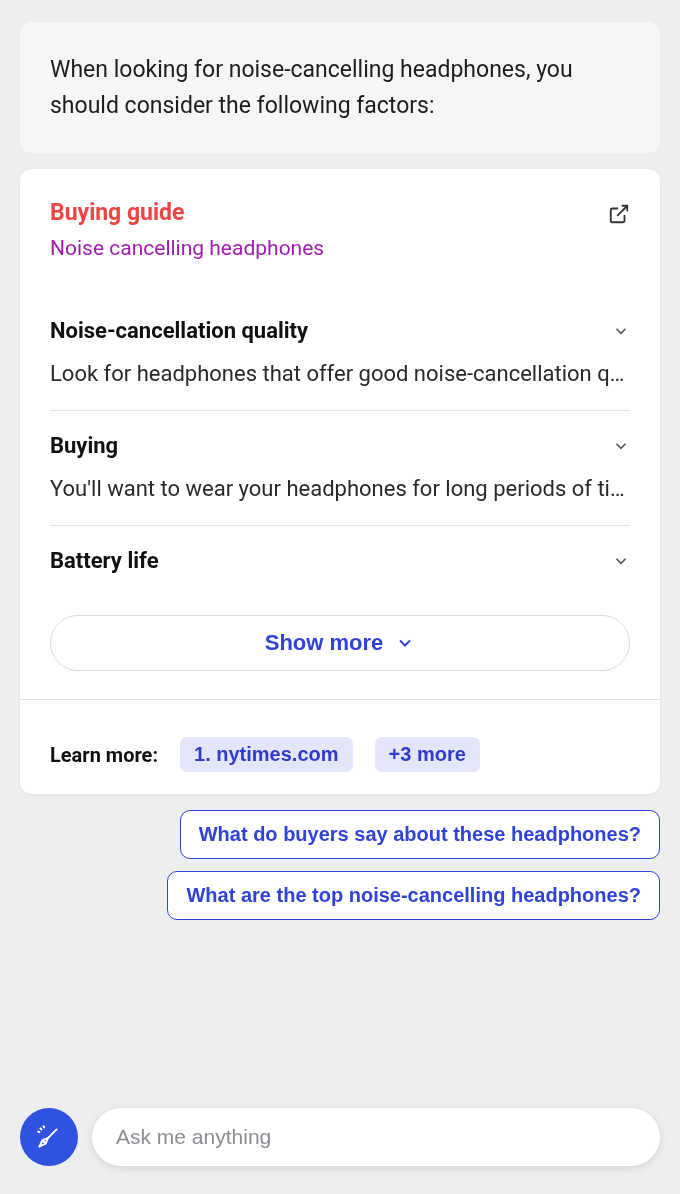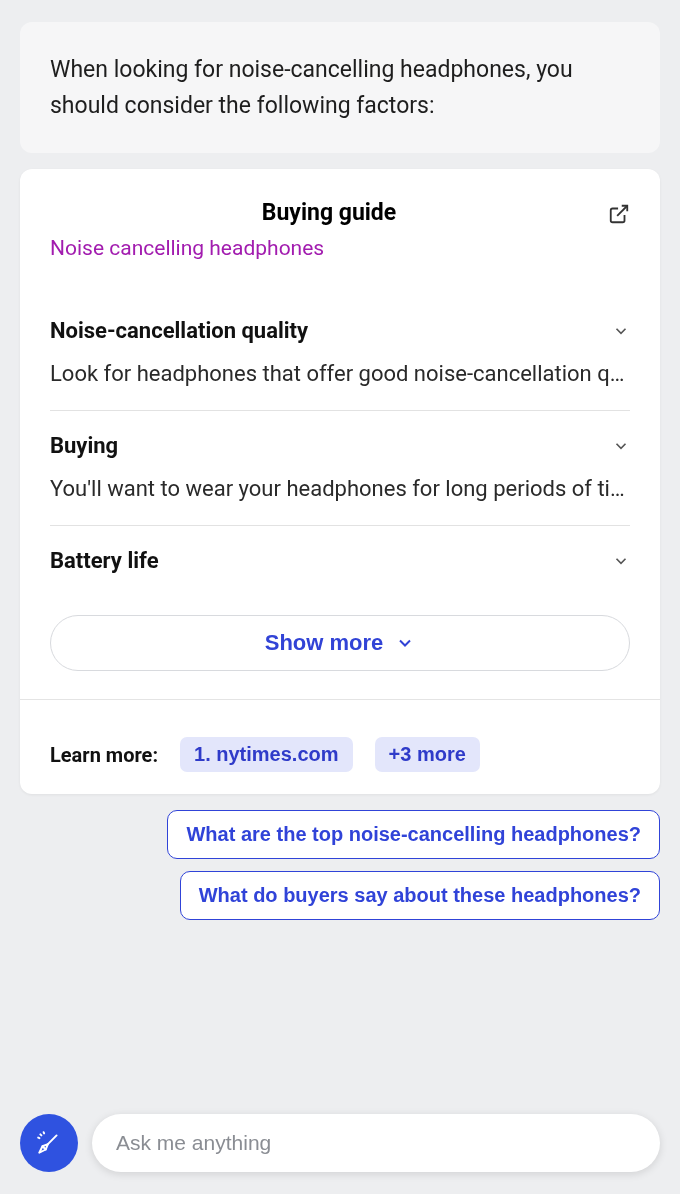--- a/index.html
+++ b/index.html
@@ -30,23 +30,22 @@
     .card-header {
       display: flex;
       align-items: flex-start;
       justify-content: space-between;
       padding: 30px 30px 0 30px;
     }
     .card-title-block { flex: 1; }
     .card-title {
       font-size: 23px;
       font-weight: 700;
-      color: #000000;
+      color: #ef4444;
       margin-bottom: 10px;
-      text-align: center;
     }
     .card-subtitle {
       font-size: 21px;
       color: #a21caf;
       margin-bottom: 36px;
     }
     .external-icon {
       width: 22px; height: 22px;
       margin-top: 4px;
       cursor: pointer;
@@ -137,21 +136,21 @@
       background: #fff;
       border-radius: 10px;
       padding: 12px 18px;
       font-size: 20px;
       font-weight: 600;
       cursor: pointer;
     }
     .composer-row {
       position: absolute;
       left: 0; right: 0;
-      bottom: 6px;
+      bottom: 12px;
       display: flex;
       align-items: center;
       gap: 14px;
       padding: 0 20px 16px 20px;
     }
     .broom-btn {
       width: 58px; height: 58px;
       border-radius: 50%;
       background: #2f52e0;
       display: flex; align-items: center; justify-content: center;
@@ -244,22 +243,22 @@
   </div>
 
   <div class="card-footer">
     <span class="learn-label">Learn more:</span>
     <button class="chip">1. nytimes.com</button>
     <button class="chip">+3 more</button>
   </div>
 </div>
 
 <div class="suggestions">
+  <button class="suggestion-pill">What do buyers say about these headphones?</button>
   <button class="suggestion-pill">What are the top noise-cancelling headphones?</button>
-  <button class="suggestion-pill">What do buyers say about these headphones?</button>
 </div>
 
 <div class="composer-row">
   <button class="broom-btn">
     <svg width="26" height="26" viewBox="0 0 24 24" fill="none" stroke="#fff" stroke-width="1.8" stroke-linecap="round" stroke-linejoin="round">
       <path d="M4 4l1 1"></path>
         <path d="M7 2l.5 1.2"></path>
         <path d="M2 7l1.2 .5"></path>
       <path d="M19 5l-8 8"></path>
       <path d="M11 13l-5 2 3 3 2-5z"></path>

